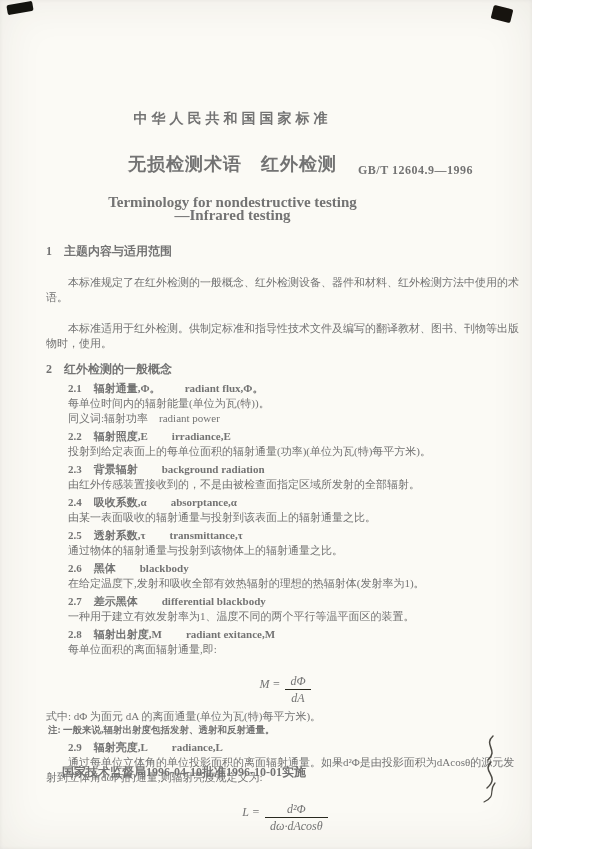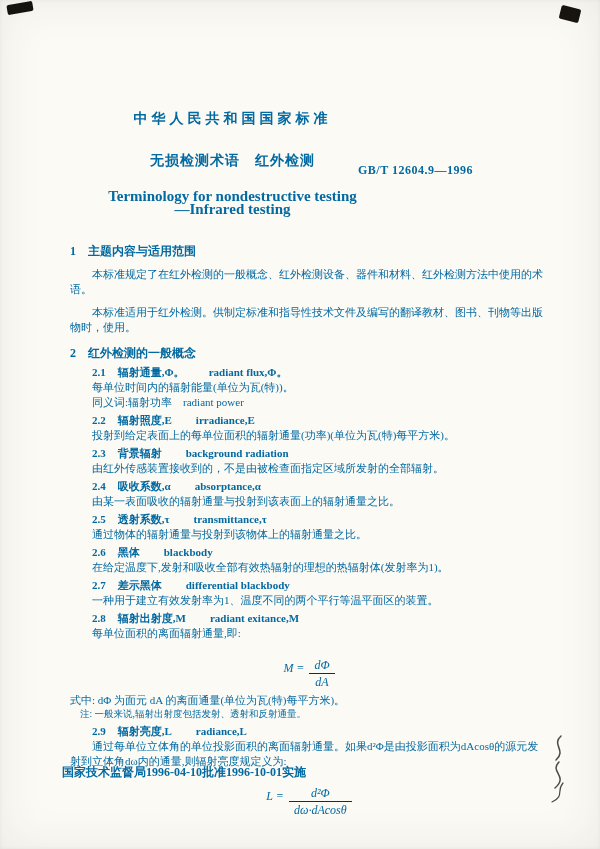--- a/index.html
+++ b/index.html
@@ -3,23 +3,23 @@
 <meta charset="utf-8">
 <style>
   html, body { margin: 0; padding: 0; }
   body {
     width: 600px; height: 849px;
     background: #ffffff;
     font-family: "Liberation Serif", "DejaVu Serif", serif;
   }
   .page {
     position: relative;
-    width: 600px; height: 849px;
+    width: 532px; height: 849px;
     background: #fbfaf5;
-    color: #0369a1;
+    color: #737373;
     overflow: hidden;
     box-shadow: inset 0 0 45px rgba(60,55,40,0.08), inset 0 0 4px rgba(0,0,0,0.05);
   }
   
   .mark-tl {
     position: absolute; top: 3px; left: 7px;
     width: 26px; height: 10px; background: #14140f;
     transform: rotate(-10deg); border-radius: 2px;
   }
   .mark-tr {
@@ -34,45 +34,45 @@
   
   .doc-header {
     position: absolute; top: 110px; left: 0; width: 465px;
     text-align: center;
   }
   .std-label {
     font-size: 14px; font-weight: bold; letter-spacing: 4px;
   }
   .title-cn {
     margin-top: 24px;
-    font-size: 14px; font-weight: bold; letter-spacing: 1px;
+    font-size: 18px; font-weight: bold; letter-spacing: 1px;
   }
   .title-en { margin-top: 20px; font-size: 15px; font-weight: bold; line-height: 13px; }
   .std-no {
     position: absolute; top: 163px; left: 358px;
     font-size: 12px; font-weight: bold; letter-spacing: 0.5px;
   }
   
   .doc-body {
-    position: absolute; top: 244px; left: 70px; width: 478px;
+    position: absolute; top: 244px; left: 46px; width: 478px;
     font-size: 11px; line-height: 15px;
   }
   .sec-heading {
     font-size: 12px; font-weight: bold;
     margin: 0 0 7px 0;
   }
   .sec2-heading { margin: 11px 0 4px 0; }
-  .para { margin: 8px 0 2px 0; text-indent: 2em; }
+  .para { margin: 16px 0 2px 0; text-indent: 2em; }
   .entry { margin-top: 3px; }
   .entry-head { font-weight: bold; }
   .entry-head .t-num { margin-right: 12px; margin-left: 22px; }
   .entry-head .t-cn  { margin-right: 24px; }
   .def { margin: 0; text-indent: 2em; }
   .def.no-indent { text-indent: 0; }
-  .note { margin: 0 0 0 10px; font-size: 9.5px; line-height: 13px; }
+  .note { margin: 0 0 0 2px; font-size: 9.5px; line-height: 13px; font-weight: bold; }
   .formula {
     text-align: center; margin: 5px 0 4px 0;
     font-style: italic; font-size: 12px; line-height: 14px;
   }
   .f-lhs { margin-right: 5px; vertical-align: middle; }
   .frac { display: inline-block; vertical-align: middle; text-align: center; }
   .fnum { display: block; padding: 0 5px 1px 5px; border-bottom: 1px solid #29291f; margin-top: 12px; }
   .fden { display: block; padding: 1px 5px 0 5px; }
   
   .doc-footer {

